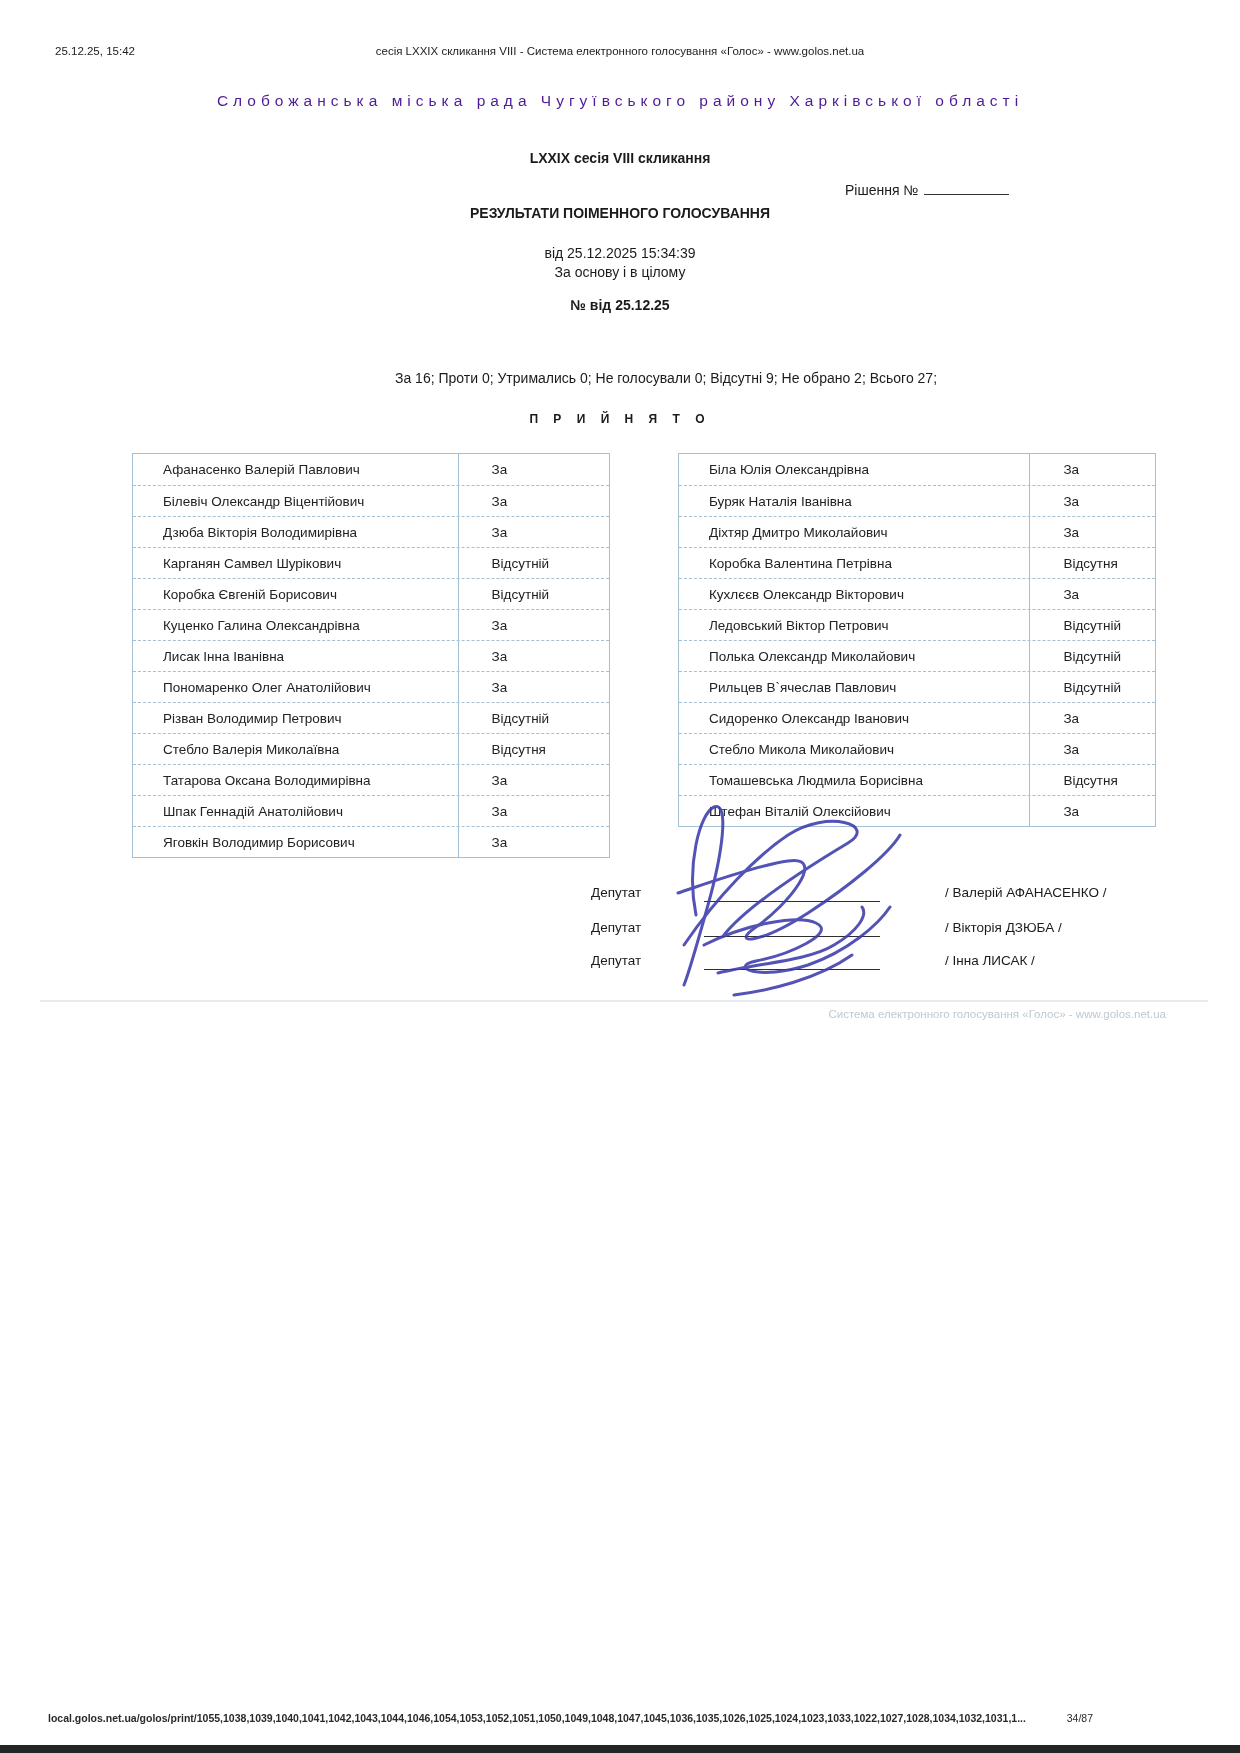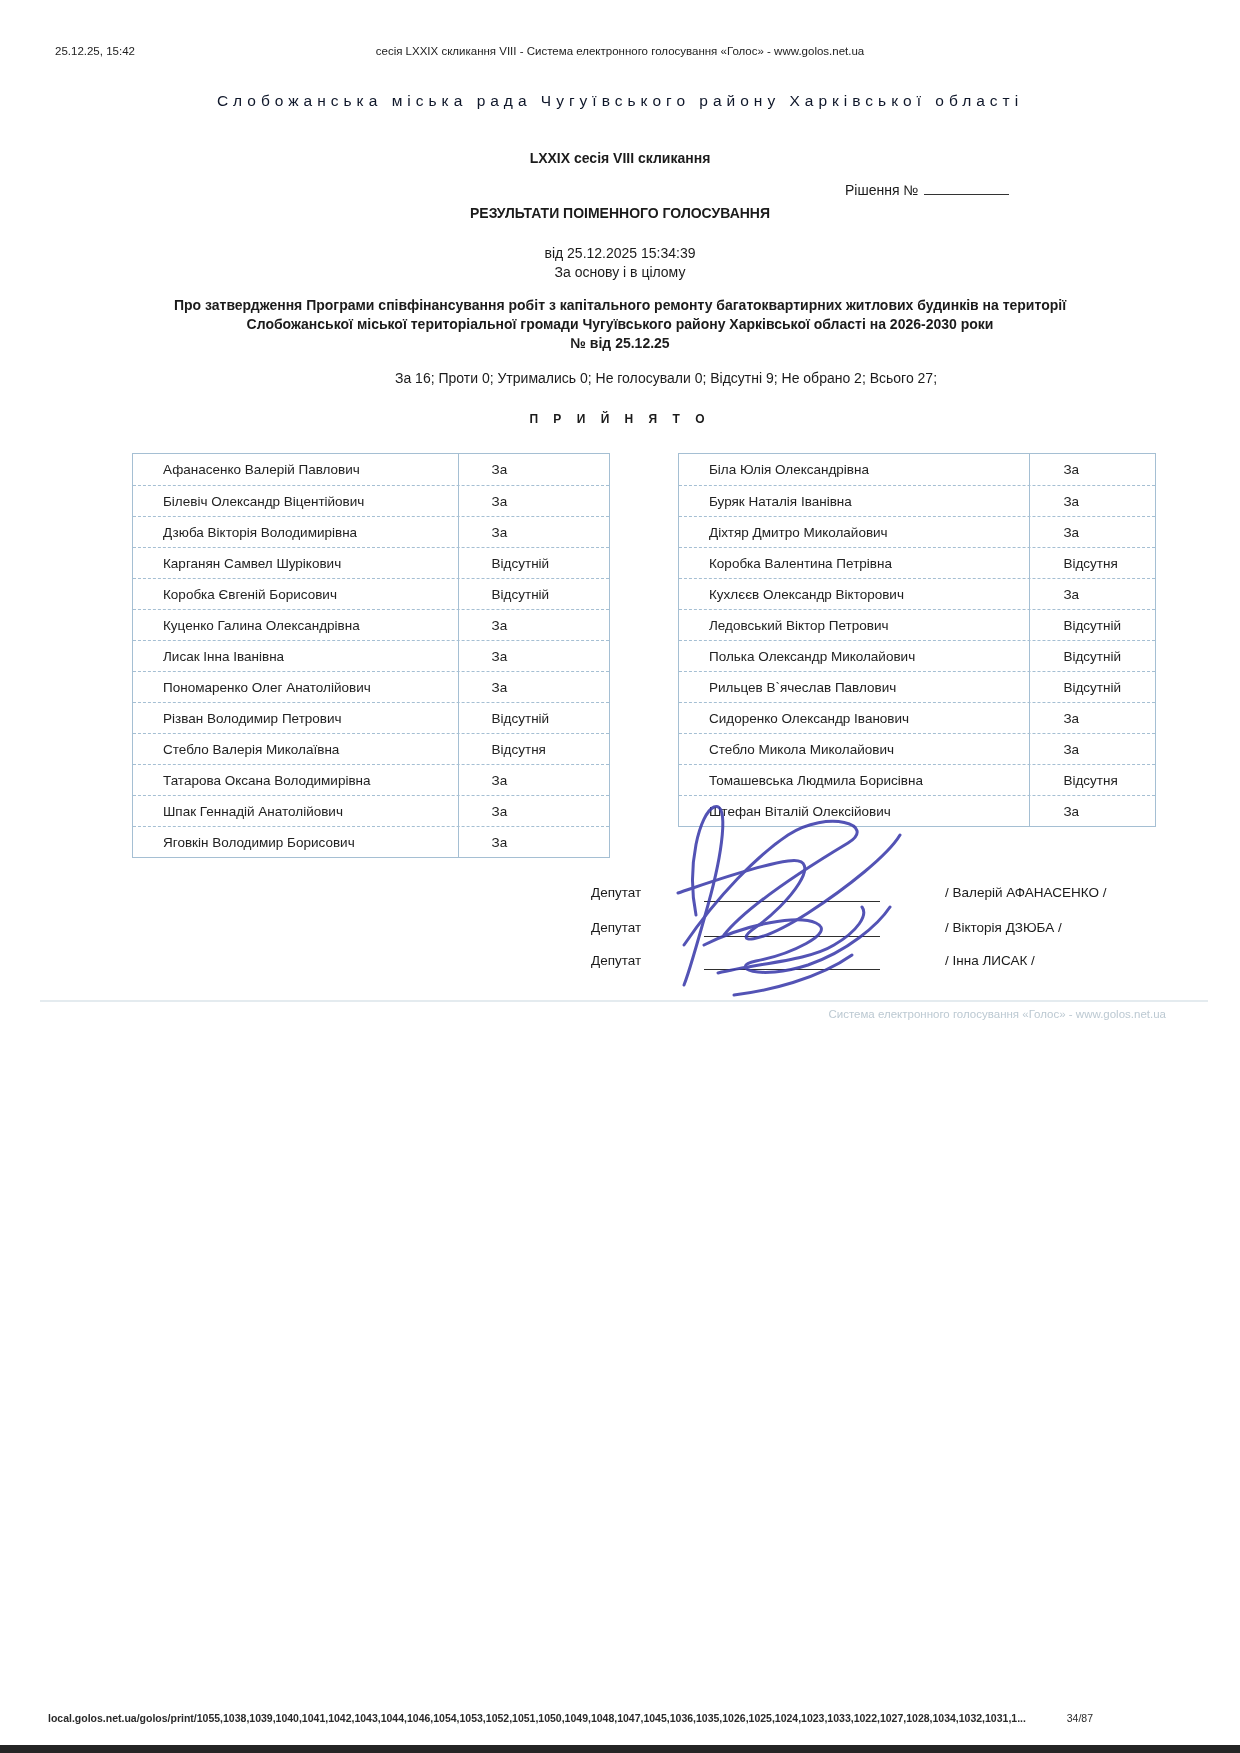--- a/index.html
+++ b/index.html
@@ -6,21 +6,21 @@
   body{
     width:1240px;height:1753px;position:relative;background:#ffffff;
     font-family:"Liberation Sans","DejaVu Sans",sans-serif;color:#1b1b1b;
     overflow:hidden;
   }
   .abs{position:absolute;}
   .center{left:0;width:1240px;text-align:center;}
   
   .ph{font-size:11.5px;color:#222;}
   
-  .council{top:92px;font-size:15.5px;letter-spacing:5px;color:#0f172a;}
+  .council{top:92px;font-size:15.5px;letter-spacing:5px;color:#4c1d95;}
   .session{top:150px;font-size:14px;font-weight:bold;}
   .decision{top:180px;left:845px;font-size:14px;}
   .decision .blank{display:inline-block;width:85px;border-bottom:1.5px solid #333;height:14px;margin-left:6px;}
   .results-h{top:205px;font-size:14px;font-weight:bold;}
   .vdt{top:245px;font-size:14px;}
   .vbasis{top:264px;font-size:14px;}
   .subject{top:296px;left:120px;width:1000px;text-align:center;font-size:14px;font-weight:bold;line-height:19px;}
   .subject .subnum{margin-top:0;}
   .summary{top:370px;font-size:14px;margin-left:46px;}
   .result{top:412px;font-size:12px;font-weight:bold;letter-spacing:6px;}
@@ -65,21 +65,20 @@
 
 <div class="abs decision">
   <span>Рішення №</span><span class="blank"></span>
 </div>
 
 <div class="abs center results-h">РЕЗУЛЬТАТИ ПОІМЕННОГО ГОЛОСУВАННЯ</div>
 <div class="abs center vdt">від 25.12.2025 15:34:39</div>
 <div class="abs center vbasis">За основу і в цілому</div>
 
 <div class="abs subject">
-  <div>Про затвердження Програми співфінансування робіт з капітального ремонту багатоквартирних житлових будинків на території Слобожанської міської територіальної громади Чугуївського району Харківської області на 2026-2030 роки</div>
   <div class="subnum">№ від 25.12.25</div>
 </div>
 
 <div class="abs center summary">За 16; Проти 0; Утримались 0; Не голосували 0; Відсутні 9; Не обрано 2; Всього 27;</div>
 <div class="abs center result">П Р И Й Н Я Т О</div>
 
 <div id="table-left" class="abs vtable">
     <div class="vote-row">
       <div class="cell-name">Афанасенко Валерій Павлович</div>
       <div class="cell-vote">За</div>

